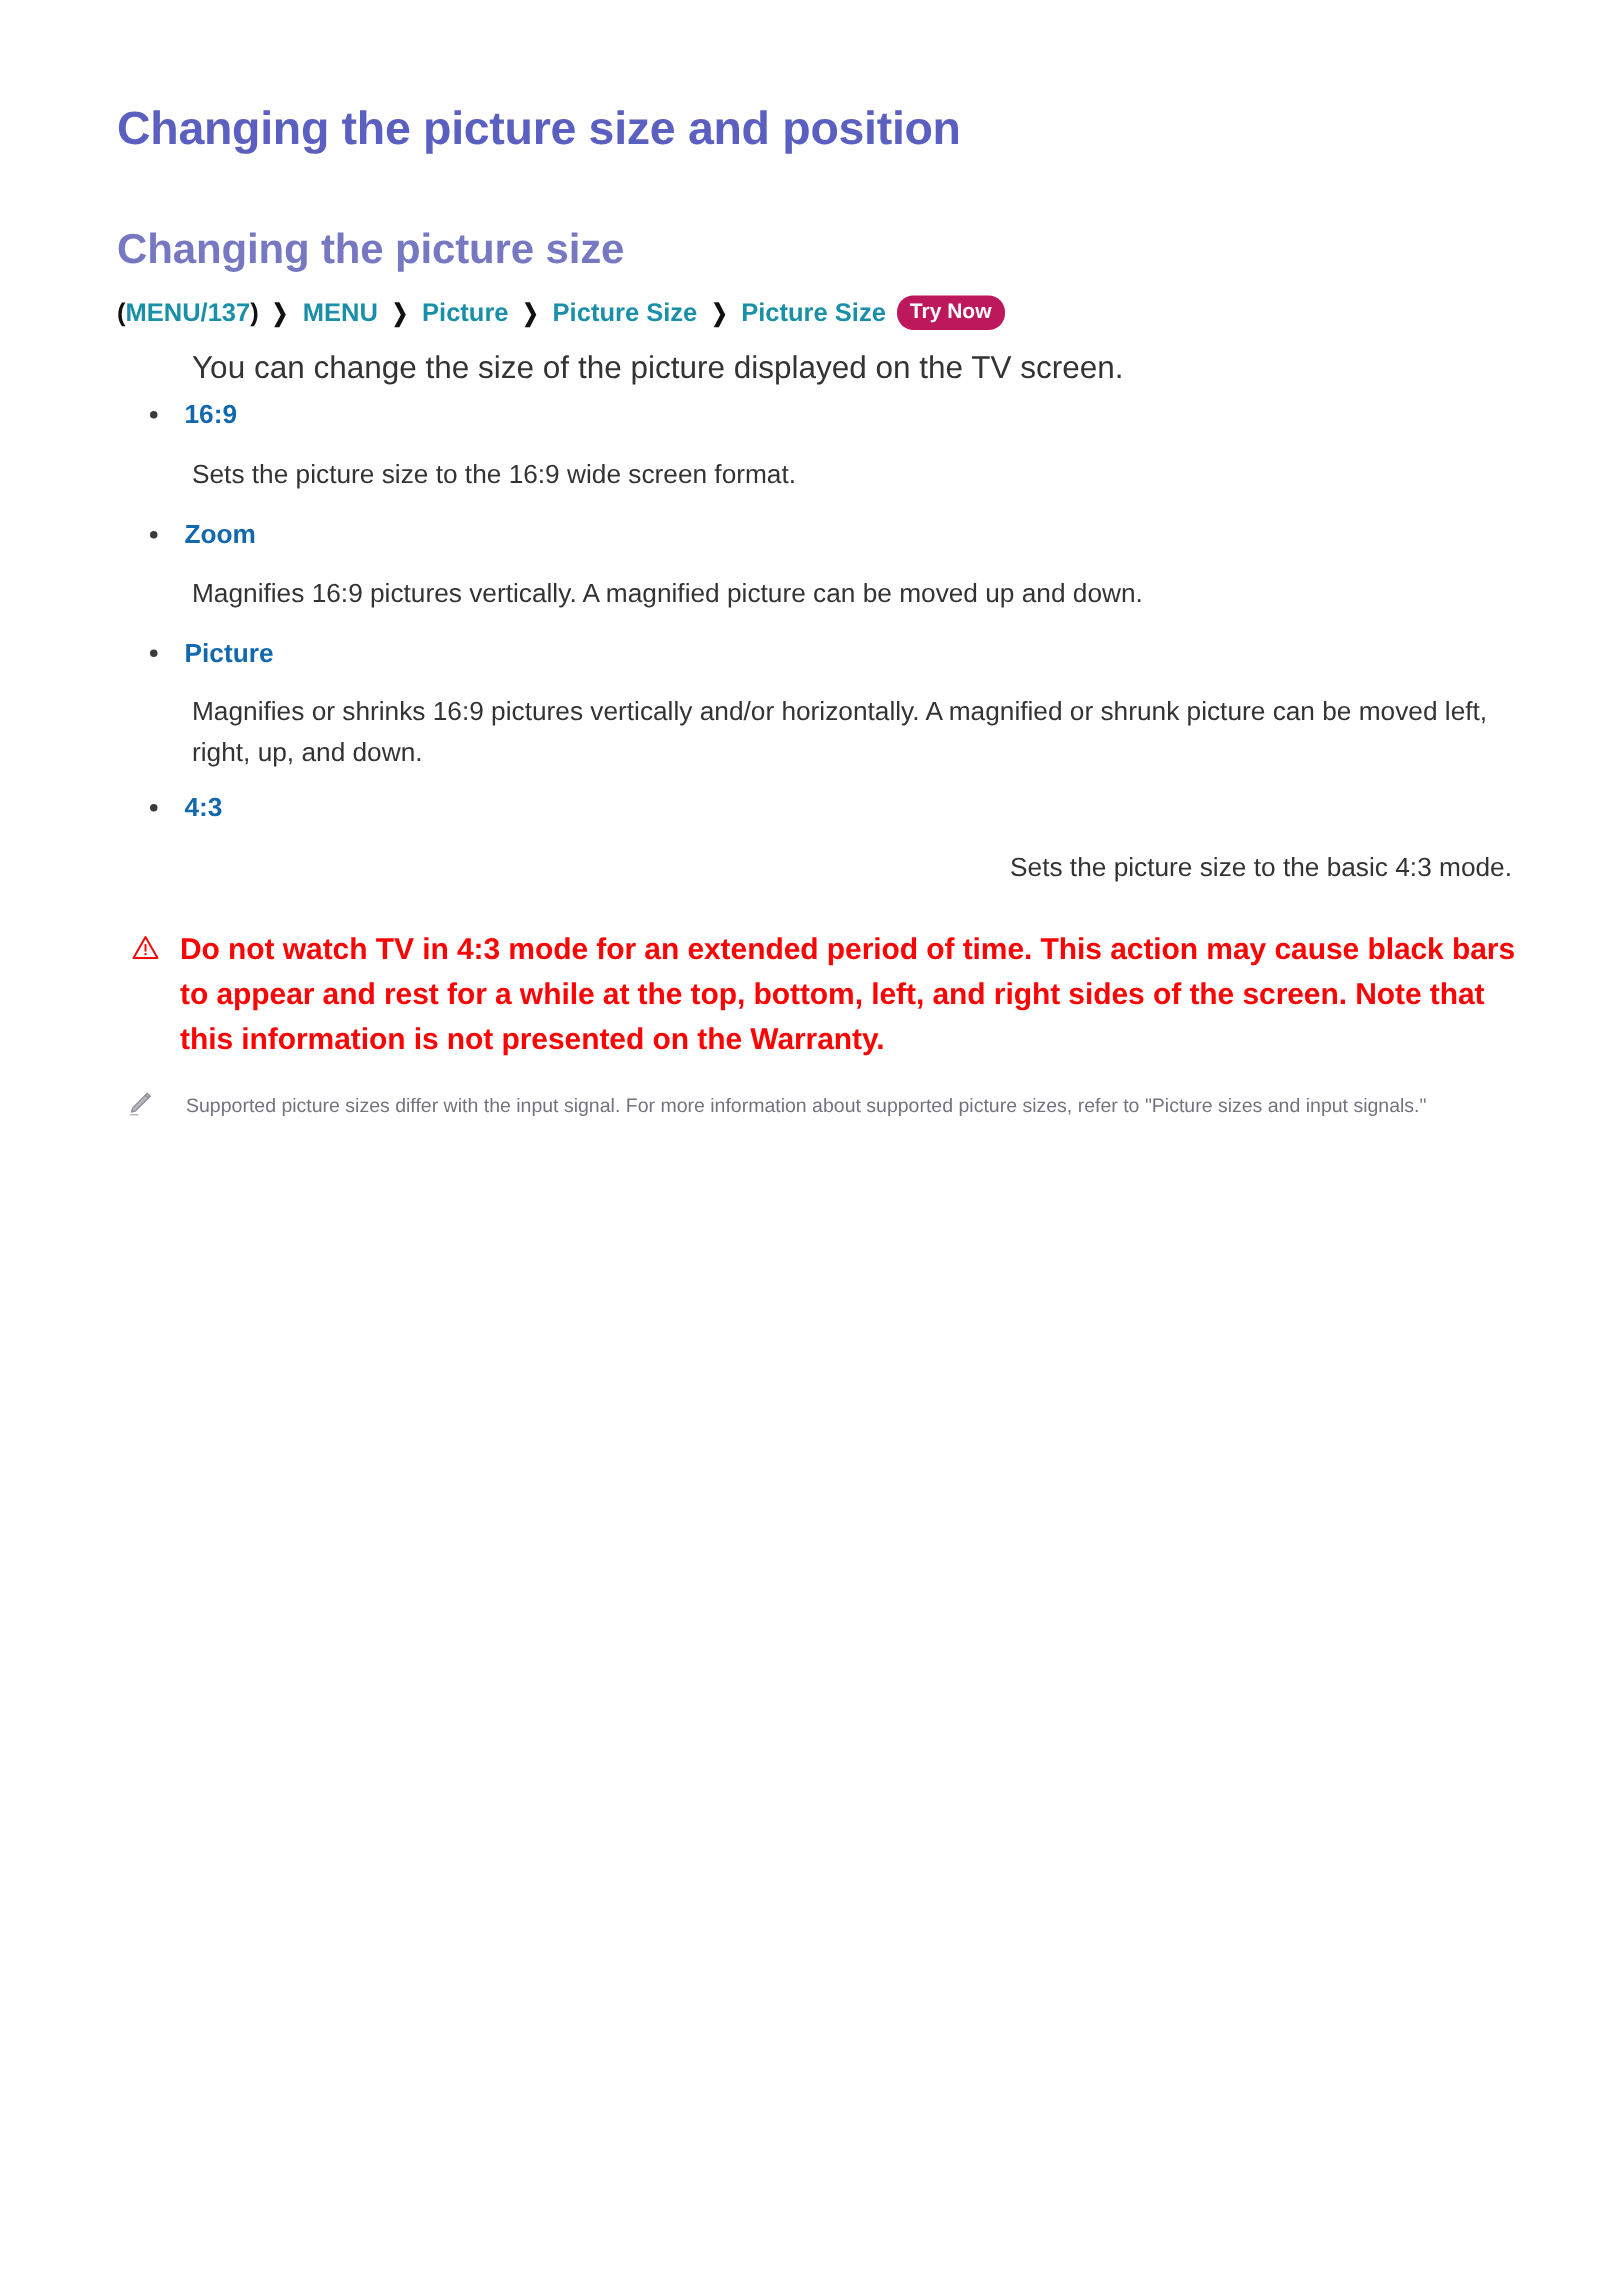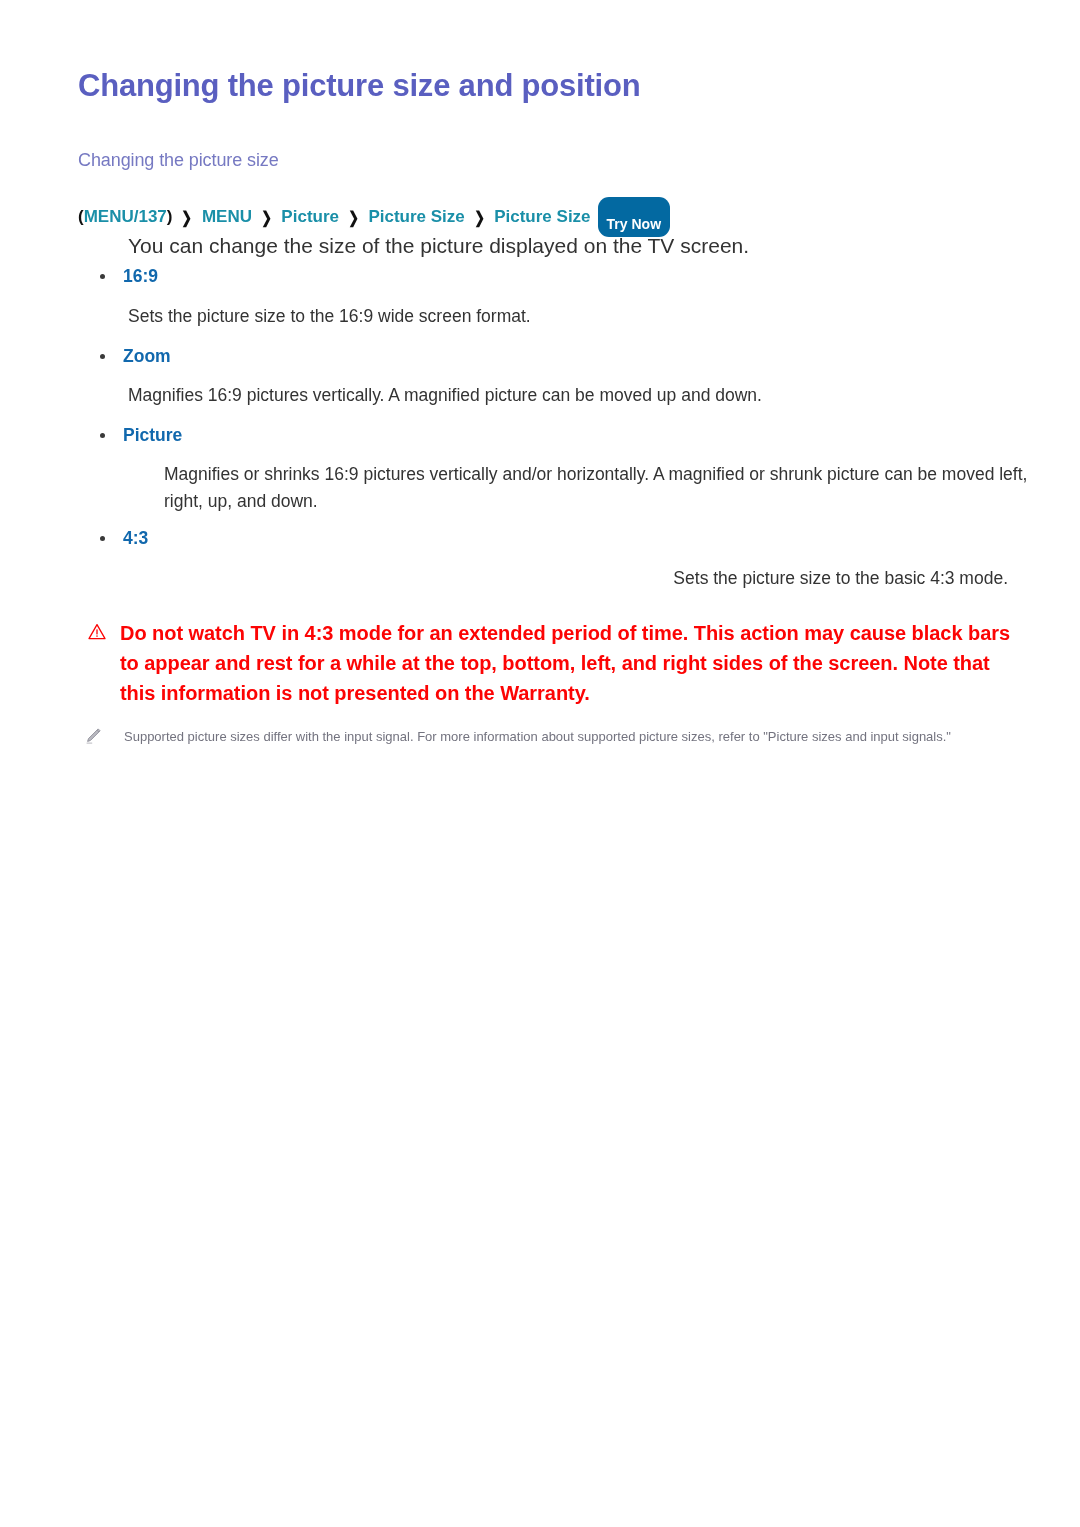--- a/index.html
+++ b/index.html
@@ -32,22 +32,22 @@
     font-size: 31px;
     font-weight: bold;
     letter-spacing: -0.2px;
     color: #5a5fc0;
     white-space: nowrap;
   }
   .h2 {
     position: absolute;
     left: 78px;
     top: 150px;
-    font-size: 18px;
-    font-weight: normal;
+    font-size: 28px;
+    font-weight: bold;
     letter-spacing: -0.1px;
     color: #7679c2;
     white-space: nowrap;
   }
 
   
   .breadcrumb {
     position: absolute;
     left: 78px;
     top: 197px;
@@ -66,26 +66,26 @@
     color: #111111;
     font-size: 16px;
     font-weight: bold;
     margin: 0 8px;
     transform: scaleX(0.8);
     display: inline-block;
   }
   .trynow {
     display: inline-block;
     margin-left: 7px;
-    background: #0369a1;
+    background: #be185d;
     color: #ffffff;
     font-size: 14px;
     font-weight: bold;
     line-height: 1;
-    padding: 20px 9px 6px 9px;
+    padding: 3px 9px 6px 9px;
     border-radius: 11px;
     letter-spacing: 0px;
   }
 
   
   .intro {
     position: absolute;
     left: 128px;
     top: 233px;
     width: 880px;
@@ -125,21 +125,21 @@
     line-height: 27px;
     color: #333333;
   }
 
   
   .r-169    { top: 265px; }
   .d-169    { top: 303px; }
   .r-zoom   { top: 345px; }
   .d-zoom   { top: 382px; }
   .r-custom { top: 424px; }
-  .d-custom { top: 461px; margin-left: 36px; }
+  .d-custom { top: 461px; }
   .r-43     { top: 527px; }
   .d-43     { top: 565px; text-align: right; }
 
   
   .warning {
     position: absolute;
     left: 88px;
     top: 618px;
     width: 930px;
     display: flex;

